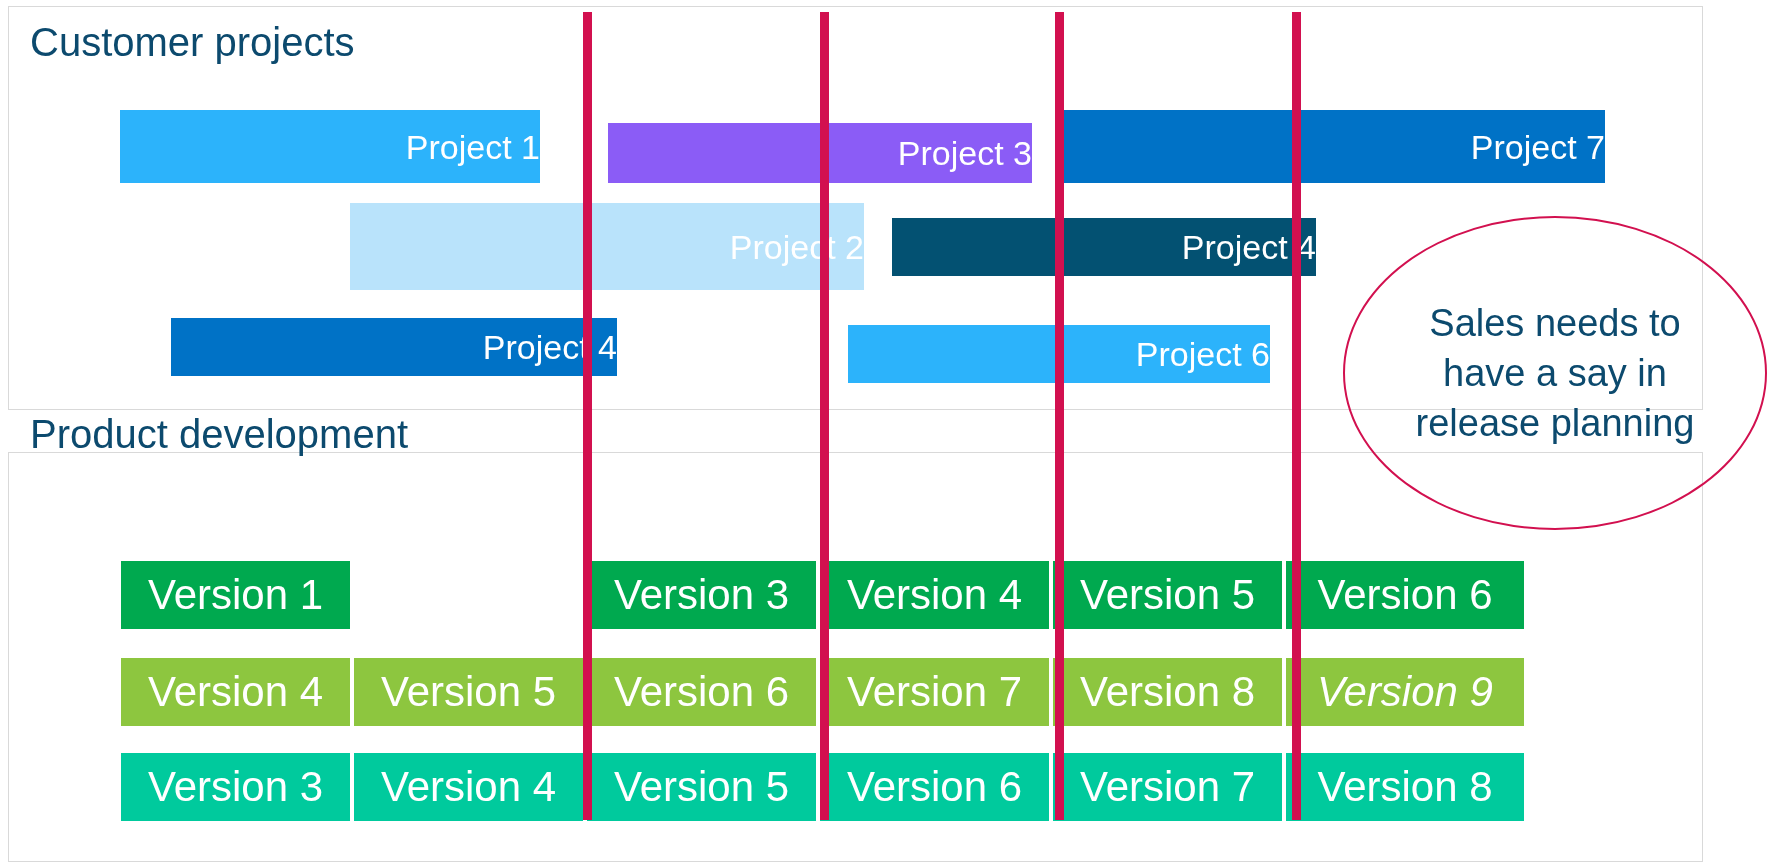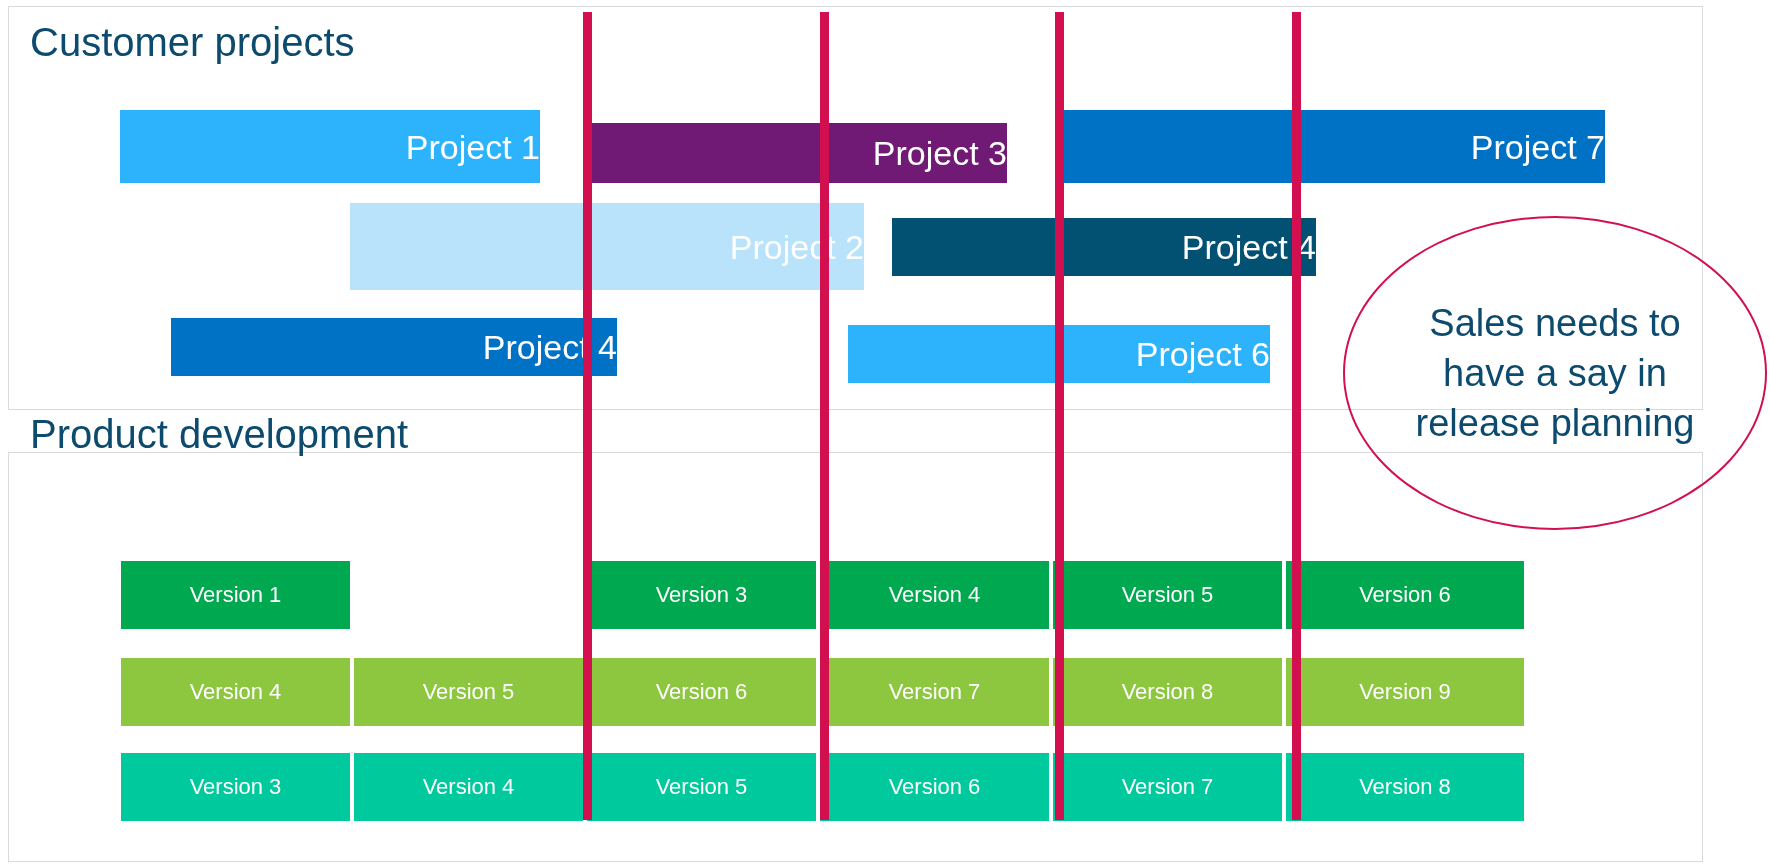--- a/index.html
+++ b/index.html
@@ -64,21 +64,21 @@
   }
   .bar span { pointer-events: none; }
 
   
   .vcell {
     position: absolute;
     display: flex;
     align-items: center;
     justify-content: center;
     color: #ffffff;
-    font-size: 22px;
+    font-size: 42px;
     box-sizing: border-box;
     line-height: 1;
   }
 
   
   .release-line {
     position: absolute;
     width: 9px;
     background: #d2104f;
   }
@@ -115,21 +115,21 @@
 <body>
 
 <div id="canvas">
 
   <div class="panel" id="panel-customer"></div>
   <div class="panel-title" id="title-customer">Customer projects</div>
 
   <div class="bar" style="left:120px; top:110px; width:420px; height:73px; background:#2cb3fb;">
     <span>Project 1</span>
   </div>
-  <div class="bar" style="left:583px; top:123px; width:424px; height:60px; background:#701a75;">
+  <div class="bar" style="left:608px; top:123px; width:424px; height:60px; background:#8b5cf6;">
     <span>Project 3</span>
   </div>
   <div class="bar" style="left:1060px; top:110px; width:545px; height:73px; background:#0072c6;">
     <span>Project 7</span>
   </div>
 
   <div class="bar" style="left:350px; top:203px; width:514px; height:87px; background:#b9e3fb;">
     <span>Project 2</span>
   </div>
   <div class="bar" style="left:892px; top:218px; width:424px; height:58px; background:#035172;padding-left:36px;">
@@ -170,21 +170,21 @@
   </div>
   <div class="vcell" style="left:587px; top:658px; width:229px; height:68px; background:#8dc63f;">
     <span>Version 6</span>
   </div>
   <div class="vcell" style="left:820px; top:658px; width:229px; height:68px; background:#8dc63f;">
     <span>Version 7</span>
   </div>
   <div class="vcell" style="left:1053px; top:658px; width:229px; height:68px; background:#8dc63f;">
     <span>Version 8</span>
   </div>
-  <div class="vcell" style="left:1286px; top:658px; width:238px; height:68px; background:#8dc63f;">
+  <div class="vcell" style="left:1286px; top:658px; width:238px; height:68px; background:#8dc63f;font-style:italic;">
     <span>Version 9</span>
   </div>
 
   <div class="vcell" style="left:121px; top:753px; width:229px; height:68px; background:#00ca9d;">
     <span>Version 3</span>
   </div>
   <div class="vcell" style="left:354px; top:753px; width:229px; height:68px; background:#00ca9d;">
     <span>Version 4</span>
   </div>
   <div class="vcell" style="left:587px; top:753px; width:229px; height:68px; background:#00ca9d;">

